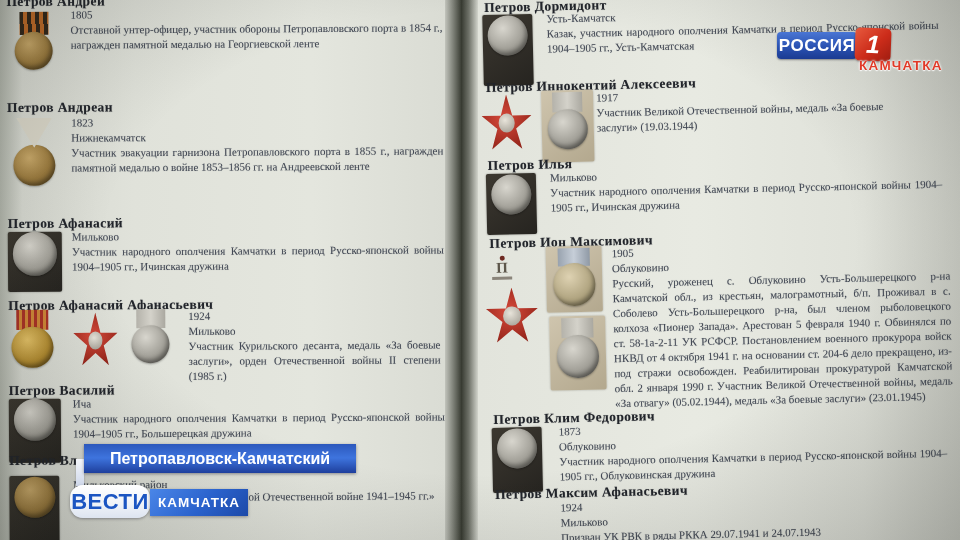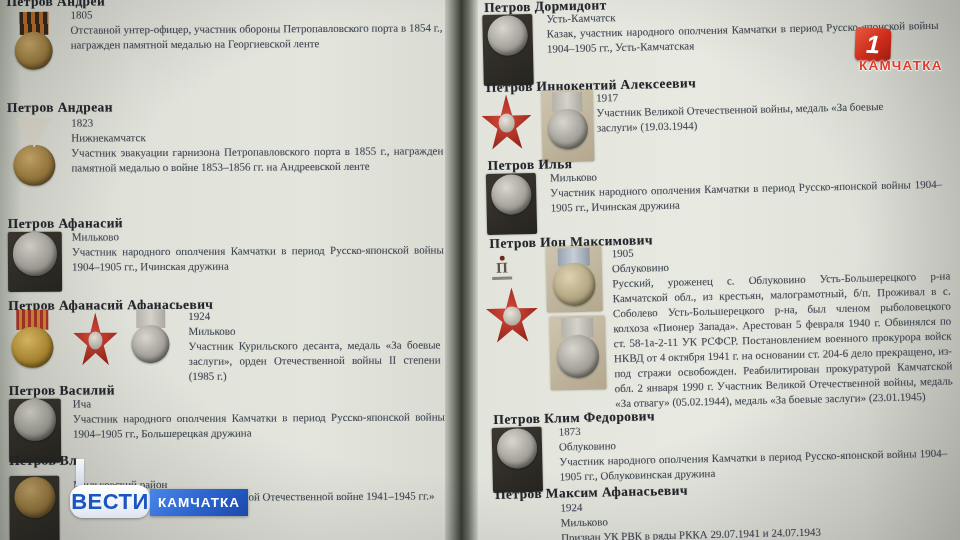--- a/index.html
+++ b/index.html
@@ -207,28 +207,34 @@
         <div>1924</div>
         <div>Мильково</div>
         <div class="bio" style="text-align:left;">Призван УК РВК в ряды РККА 29.07.1941 и 24.07.1943</div>
       </div>
     </div>
   </div>
 
   <div id="vignette"></div>
 
   <div class="tv" id="banner-accent"></div>
+  <div class="tv" id="location-banner">
+    <span>Петропавловск-Камчатский</span>
+  </div>
 
   <div class="tv" id="vesti-box">
     <span class="word">ВЕСТИ</span>
   </div>
   <div class="tv" id="vesti-region">
     <span>КАМЧАТКА</span>
   </div>
 
   <div class="tv" id="channel-bug">
+    <div id="bug-name">
+      <span>РОССИЯ</span>
+    </div>
     <div id="bug-one">
       <span>1</span>
     </div>
     <div id="bug-region">КАМЧАТКА</div>
   </div>
 
 </div>
 
 </body></html>

